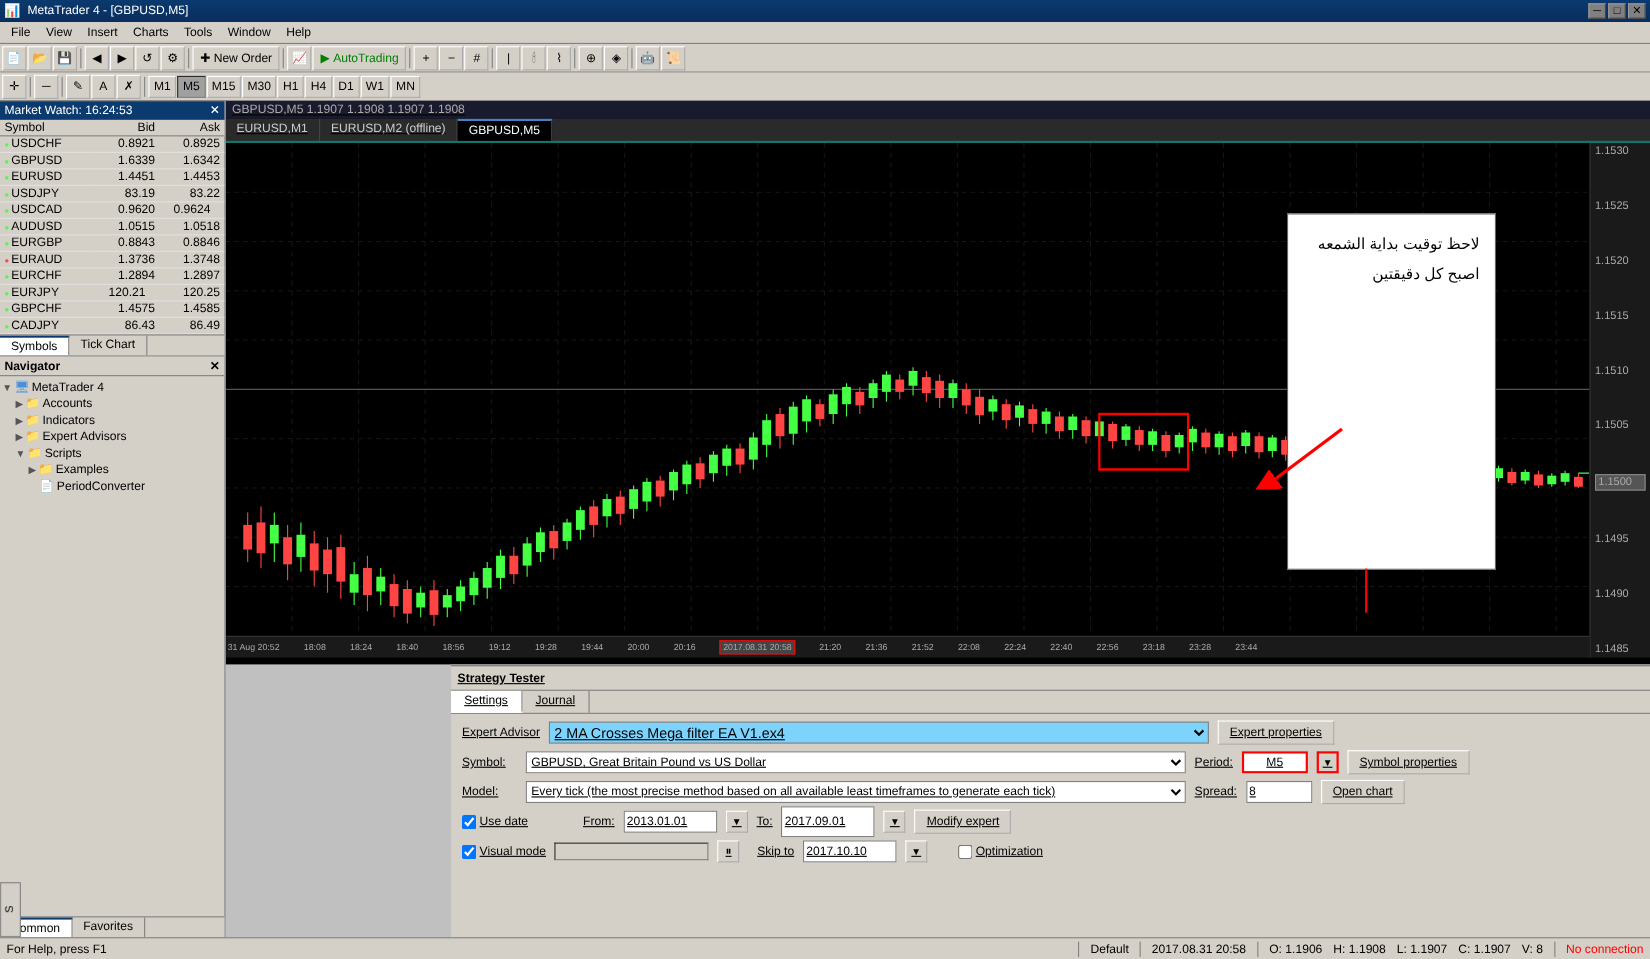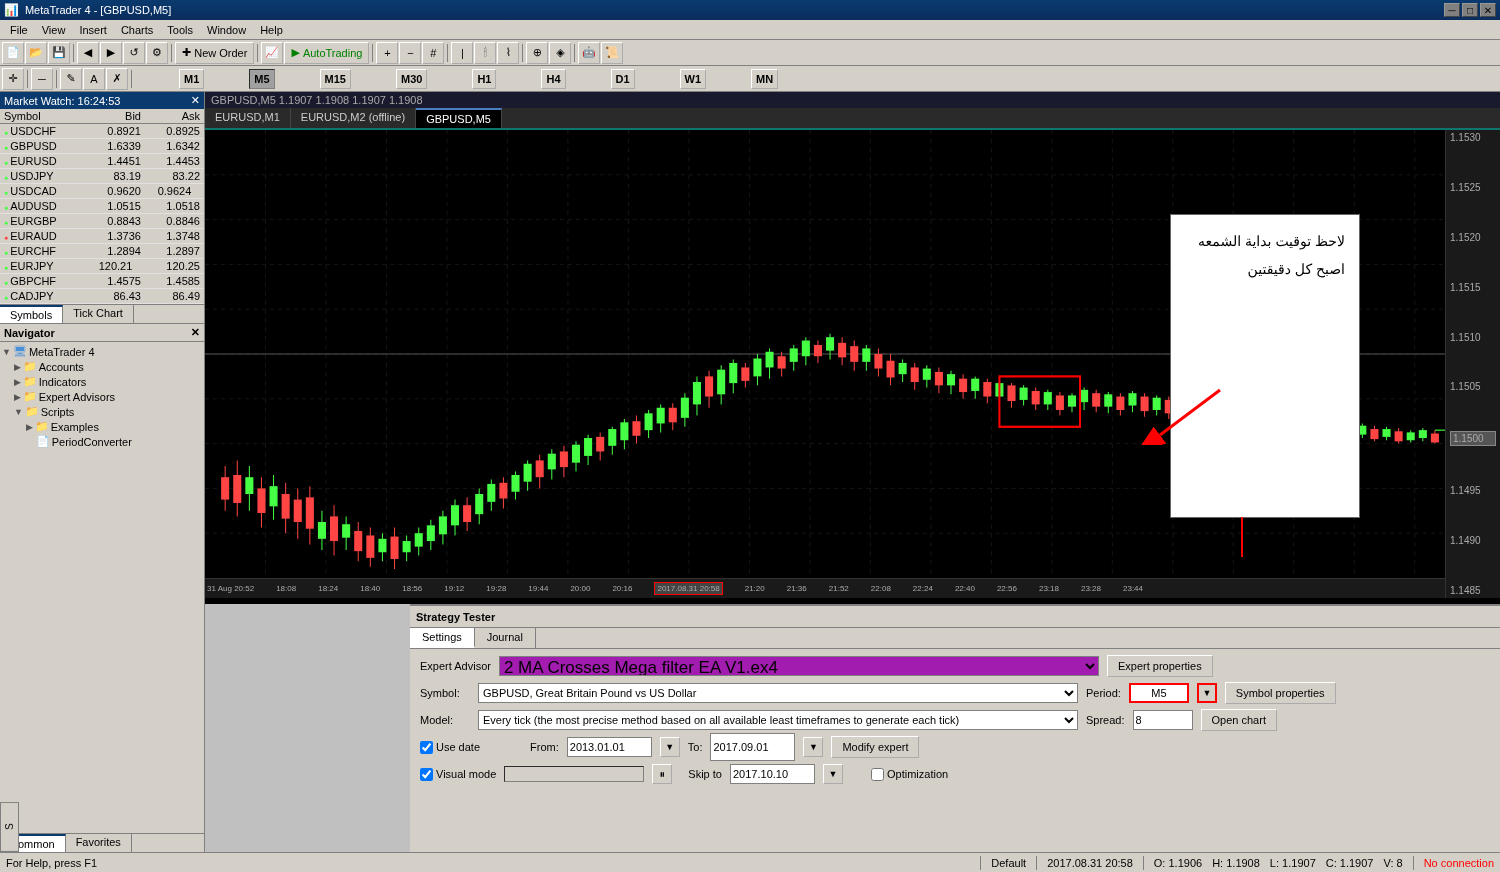--- a/index.html
+++ b/index.html
@@ -61,21 +61,21 @@
       height: 22px; padding: 0 6px; background: #d4d0c8; border: 1px outset #fff;
       display: flex; align-items: center; gap: 3px; cursor: pointer; font-size: 11px;
     }
     .tb-autotrading {
       height: 22px; padding: 0 6px; background: #d4d0c8; border: 1px outset #fff;
       display: flex; align-items: center; gap: 3px; cursor: pointer; font-size: 11px; color: green;
     }
     .timeframe-btn {
       min-width: 22px; height: 20px; padding: 0 4px; background: #d4d0c8;
       border: 1px outset #fff; display: flex; align-items: center; justify-content: center;
-      cursor: pointer; font-size: 11px; font-weight: bold; margin-left: 44px;
+      cursor: pointer; font-size: 11px; font-weight: normal;
     }
     .timeframe-btn.active { background: #a0a0a0; border: 1px inset #808080; }
     
     
     #main {
       display: flex;
       height: calc(872px - 20px - 20px - 26px - 26px - 20px - 26px);
     }
     
     
@@ -628,21 +628,21 @@
         </div>
     </div>
 
     <div style="display:flex; border-top:1px solid #808080; background:#d4d0c8; margin-top:auto;">
       <div class="nav-tab active">Common</div>
       <div class="nav-tab">Favorites</div>
     </div>
 
   </div>
 
-  <div style="flex:1; display:flex; flex-direction:column; position:relative;">
+  <div style="flex:1; display:flex; flex-direction:column; position:relative;text-decoration:underline;">
 
     <div id="chart-area" style="flex:1; background:#000; position:relative; min-height:0;">
 
       <div id="chart-header">
         <span>GBPUSD,M5  1.1907 1.1908 1.1907 1.1908</span>
       </div>
 
       <div id="chart-tabs">
         <div class="chart-tab">EURUSD,M1</div>
         <div class="chart-tab">EURUSD,M2 (offline)</div>
@@ -949,21 +949,21 @@
           <span style="font-size:8px;">21:52</span>
           <span style="font-size:8px;">22:08</span>
           <span style="font-size:8px;">22:24</span>
           <span style="font-size:8px;">22:40</span>
           <span style="font-size:8px;">22:56</span>
           <span style="font-size:8px;">23:18</span>
           <span style="font-size:8px;">23:28</span>
           <span style="font-size:8px;">23:44</span>
         </div>
 
-        <div id="tooltip-box" style="position:absolute; right:140px; top:84px; width:190px; background:white; border:1.5px solid #666; padding:12px 14px; text-align:right; direction:rtl; line-height:2; z-index:10; font-size:14px;">
+        <div id="tooltip-box" style="position:absolute; right:140px; top:64px; width:190px; background:white; border:1.5px solid #666; padding:12px 14px; text-align:right; direction:rtl; line-height:2; z-index:10; font-size:14px;">
           <div>لاحظ توقيت بداية الشمعه</div>
           <div>اصبح كل دقيقتين</div>
         </div>
 
         <div style="position:absolute; right:270px; top:255px; z-index:11;">
           <svg width="90" height="60" viewBox="0 0 90 60">
             <defs>
               <marker id="arrowhead" markerWidth="10" markerHeight="7" refX="0" refY="3.5" orient="auto">
                 <polygon points="0 0, 10 3.5, 0 7" fill="red"></polygon>
               </marker>
@@ -986,21 +986,21 @@
         <div class="st-tab active">Settings</div>
         <div class="st-tab">Journal</div>
       </div>
 
       <div id="st-main" style="display:flex; height:calc(100% - 44px);">
 
         <div id="st-form" style="flex:1; padding:6px 10px; display:flex; flex-direction:column; gap:5px; overflow:hidden;">
 
           <div id="ea-row" style="display:flex; align-items:center; gap:8px; height:22px;">
             <span style="font-size:11px;">Expert Advisor</span>
-            <select id="ea-select" style="height:20px; font-size:17px; border:1px solid #808080; background:#a21caf; flex:1; max-width:600px;">
+            <select id="ea-select" style="height:20px; font-size:13px; border:1px solid #808080; background:#7dd3fc; flex:1; max-width:600px;">
               <option>2 MA Crosses Mega filter EA V1.ex4</option>
             </select>
             <button class="st-btn">Expert properties</button>
           </div>
 
           <div style="display:flex; align-items:center; gap:8px; height:22px;">
             <span style="font-size:11px; min-width:50px;">Symbol:</span>
             <select style="height:20px; font-size:11px; border:1px solid #808080; background:white; flex:1; max-width:600px;">
               <option>GBPUSD, Great Britain Pound vs US Dollar</option>
             </select>

